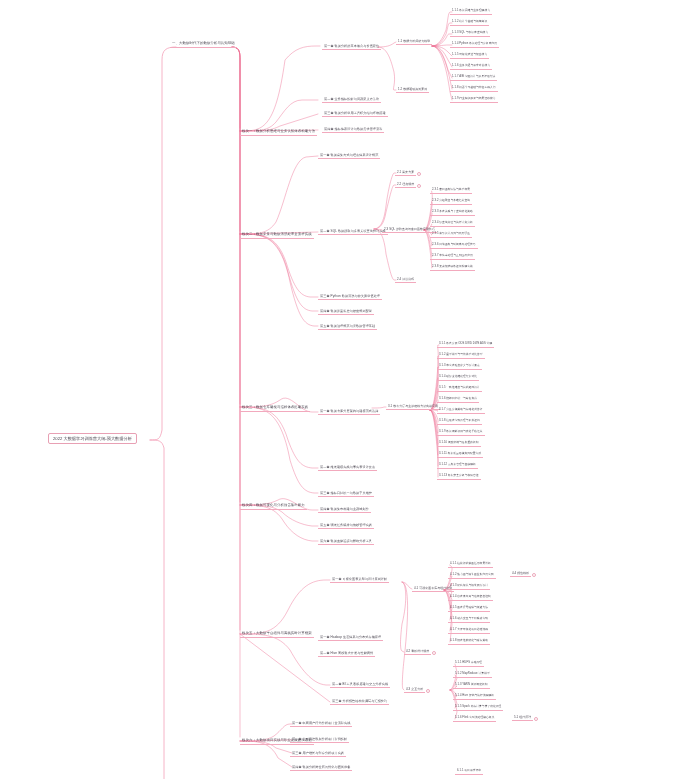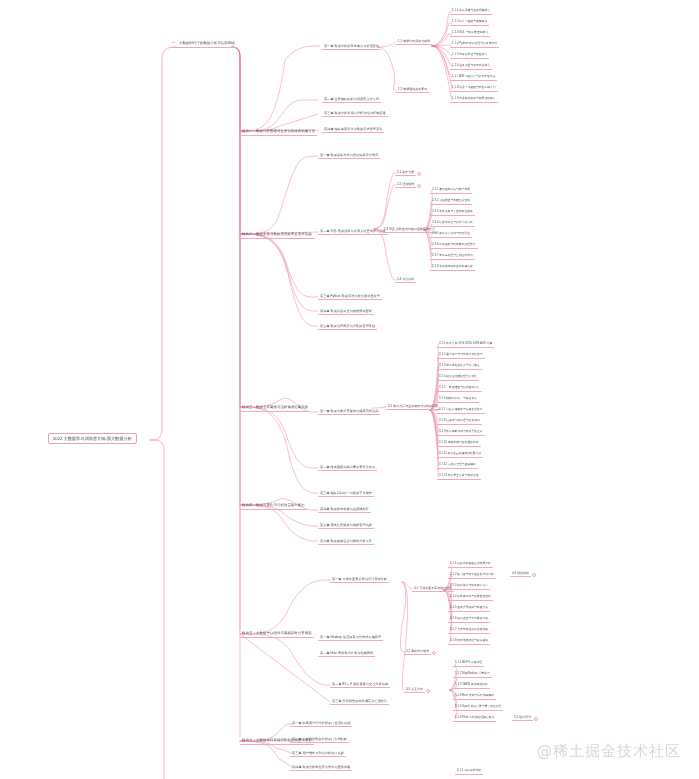--- a/index.html
+++ b/index.html
@@ -403,14 +403,13 @@
         <span class="txt">5.1.5 Spark 内存计算与算子优化原理</span>
       </div>
       <div class="node u" style="left: 453px; top: 717px; font-size: 2.7px;">
         <span class="txt">5.1.6 Flink 实时流处理核心概念</span>
       </div>
       <div class="node u" style="left: 455px; top: 770px; font-size: 2.7px;">
         <span class="txt">6.1.1 项目需求评审</span>
       </div>
     </div>
 
-  <div class="watermark">@稀土掘金技术社区</div>
 </div>
 
 </body></html>

